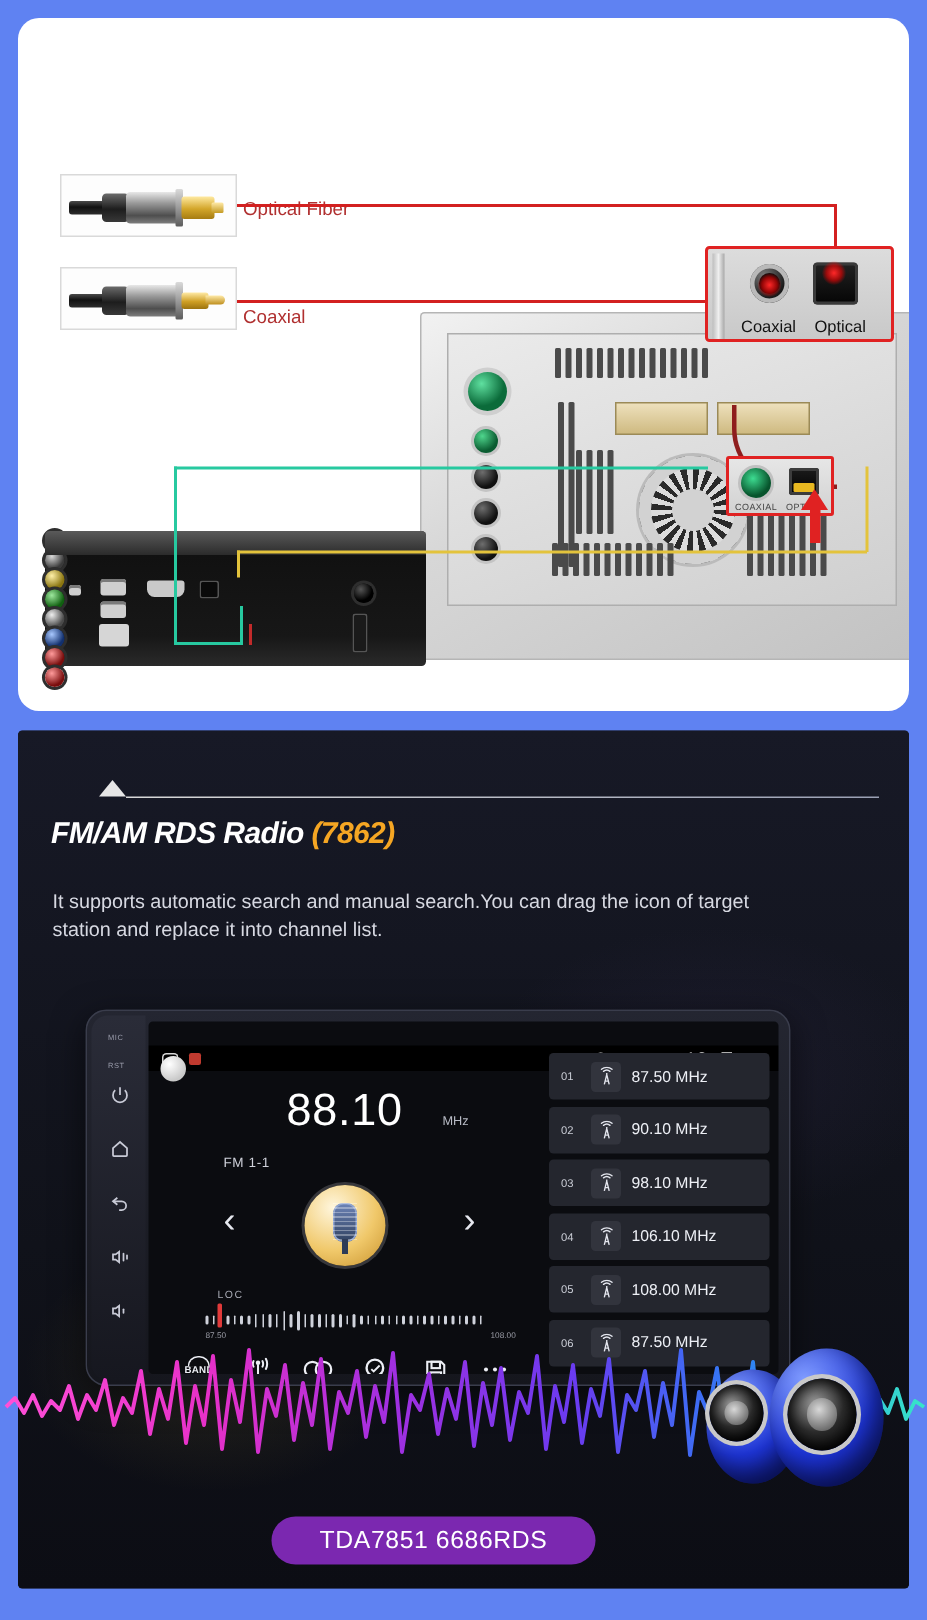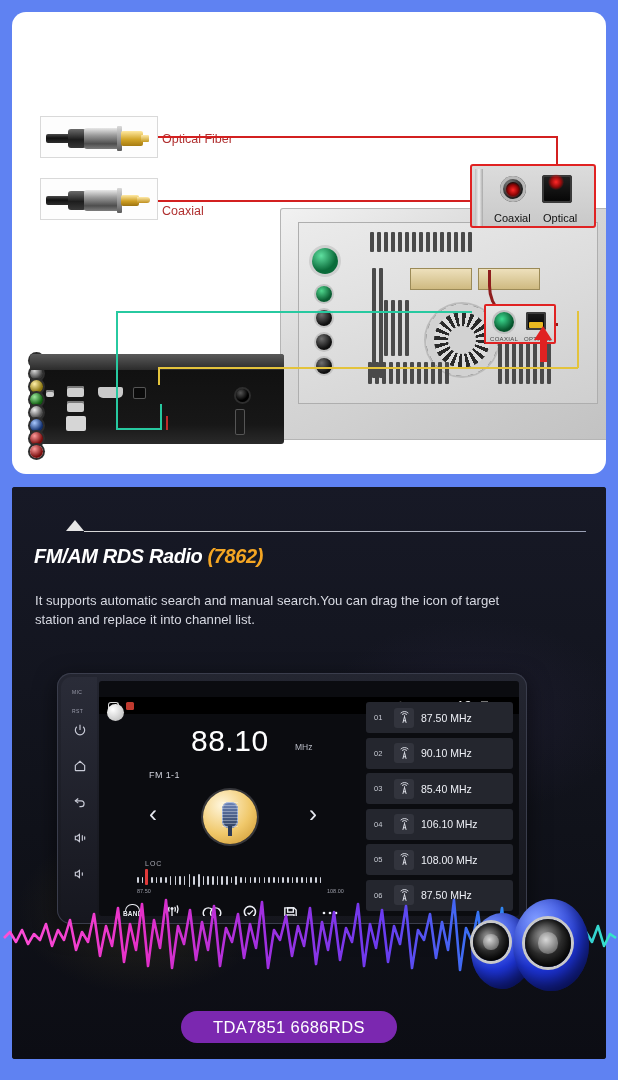--- a/index.html
+++ b/index.html
@@ -733,21 +733,21 @@
         </div>
         <div class="preset">
           <span class="p-num">03</span>
           <span class="p-ico">
             <svg width="13" height="13" viewBox="0 0 24 24" fill="none" stroke="#e4e6ee" stroke-width="1.7">
               <path d="M12 8v2M9 22l3-12 3 12M9.5 18h5"></path>
               <path d="M8 6a6 6 0 0 1 8 0" stroke-linecap="round"></path>
               <path d="M5.5 3.5a10 10 0 0 1 13 0" stroke-linecap="round"></path>
             </svg>
           </span>
-          <span class="p-freq">85.40 MHz</span>
+          <span class="p-freq">98.10 MHz</span>
         </div>
         <div class="preset">
           <span class="p-num">04</span>
           <span class="p-ico">
             <svg width="13" height="13" viewBox="0 0 24 24" fill="none" stroke="#e4e6ee" stroke-width="1.7">
               <path d="M12 8v2M9 22l3-12 3 12M9.5 18h5"></path>
               <path d="M8 6a6 6 0 0 1 8 0" stroke-linecap="round"></path>
               <path d="M5.5 3.5a10 10 0 0 1 13 0" stroke-linecap="round"></path>
             </svg>
           </span>

